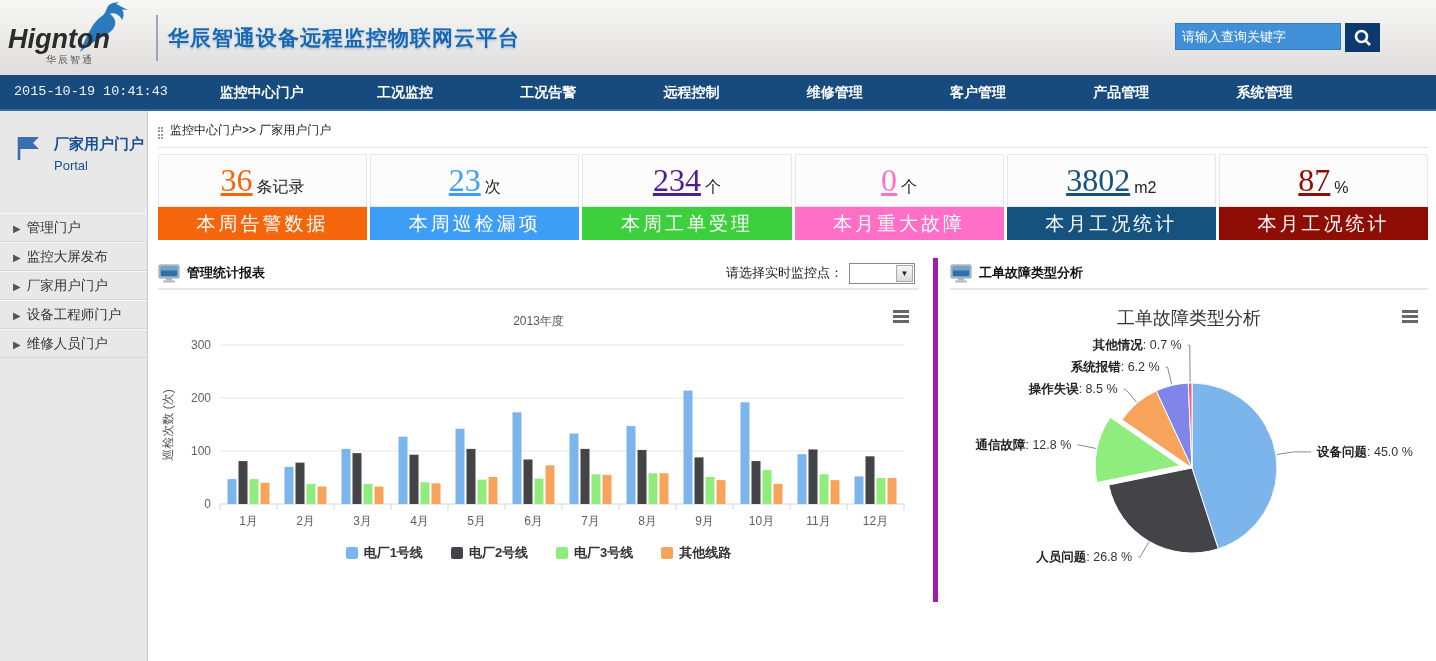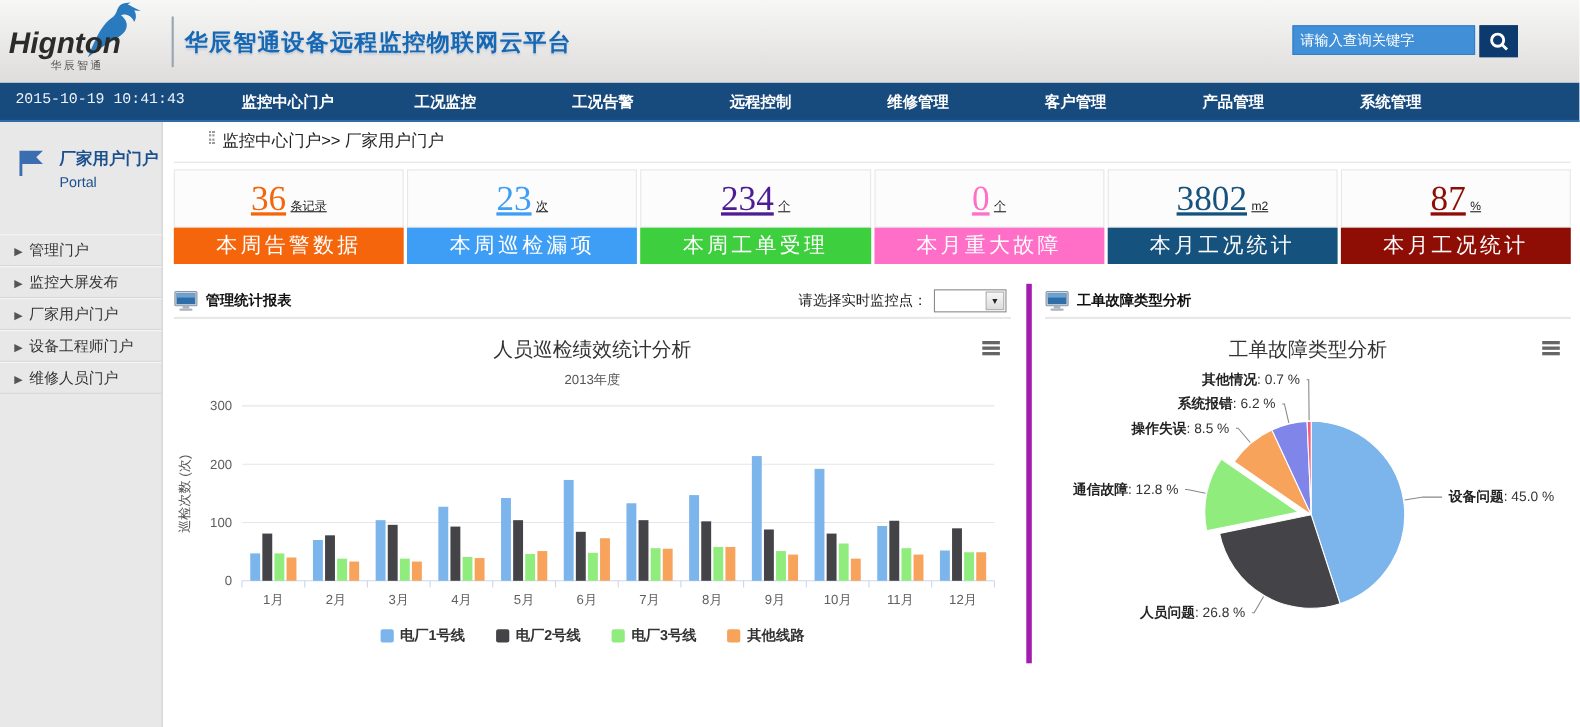--- a/index.html
+++ b/index.html
@@ -32,29 +32,29 @@
   .portal-head { padding:24px 0 0 16px; display:flex; }
   .portal-txt { margin-left:12px; }
   .portal-title { font-size:15px; font-weight:bold; color:#1b4f8e; }
   .portal-sub { font-size:13px; color:#1b4f8e; margin-top:4px; }
   .side-menu { list-style:none; margin-top:40px; }
   .side-menu li { height:29px; line-height:28px; padding-left:13px; font-size:13.5px; color:#333;
     border-top:1px solid #f6f6f6; border-bottom:1px solid #d6d6d6; cursor:pointer; white-space:nowrap; }
   .side-arrow { color:#555; font-size:10px; margin-right:6px; }
 
   .content { flex:1; background:#fff; }
-  .breadcrumb { height:28px; padding:8px 0 0 10px; font-size:15px; color:#222; display:flex; align-items:flex-start;margin-left:32px; }
+  .breadcrumb { height:28px; padding:8px 0 0 10px; font-size:12px; color:#222; display:flex; align-items:flex-end; }
   .crumb-icon { width:5px; height:12px; border-left:2px dotted #9a9a9a; border-right:2px dotted #9a9a9a; margin-right:7px; }
 
   
   .stats { margin:8px 8px 0 10px; border-top:1px solid #e3e3e3; padding-top:6px; display:flex; gap:3px; }
   .stat-card { flex:1; }
   .num-box { background:#fcfcfc; border:1px solid #e7e7e7; height:53px; display:flex; align-items:center; justify-content:center; }
   .num { font-family:"Liberation Serif","DejaVu Serif",serif; font-size:32px; text-decoration:underline; cursor:pointer; }
-  .unit { font-size:11px; color:#222; margin-left:4px; margin-top:14px;text-decoration:underline; }
+  .unit { font-size:16px; color:#222; margin-left:4px; margin-top:14px; }
   .stat-bar { height:33px; line-height:33px; color:#fff; font-size:19px; text-align:center; letter-spacing:3px; cursor:pointer; white-space:nowrap; }
 
   
   .panels { display:flex; margin:18px 8px 0 10px; }
   .panel-left { width:775px; padding-right:14px; }
   .panel-right { flex:1; border-left:5px solid #a21caf; padding-left:12px; }
   .panel-head { display:flex; align-items:center; height:32px; border-bottom:2px solid #e8e8e8; font-size:13px; font-weight:bold; color:#111; }
   .panel-head .monitor-icon { margin-right:7px; }
   .head-right { margin-left:auto; display:flex; align-items:center; font-weight:normal; font-size:13px; color:#222; padding-right:4px; }
   .fake-select { width:66px; height:21px; background:#fff; border:1px solid #8a8a8a; position:relative; margin-left:6px; cursor:pointer; }
@@ -199,21 +199,20 @@
           <span>管理统计报表</span>
           <div class="head-right">
             <span>请选择实时监控点：</span>
             <div class="fake-select">
               <span></span>
               <span class="sel-btn">▼</span>
             </div>
           </div>
         </div>
         <div class="chart-head">
-          <div class="chart-title">人员巡检绩效统计分析</div>
           <div class="chart-sub">2013年度</div>
           <div class="hamburger">
               <span></span>
               <span></span>
               <span></span>
             </div>
         </div>
         <svg id="bar-svg" width="758" height="202" viewBox="0 0 758 202">
             <line x1="62" y1="15" x2="746" y2="15" stroke="#e6e6e6" stroke-width="1"></line>
             <text x="53" y="19" text-anchor="end" fill="#606060" font-size="12">300</text>

